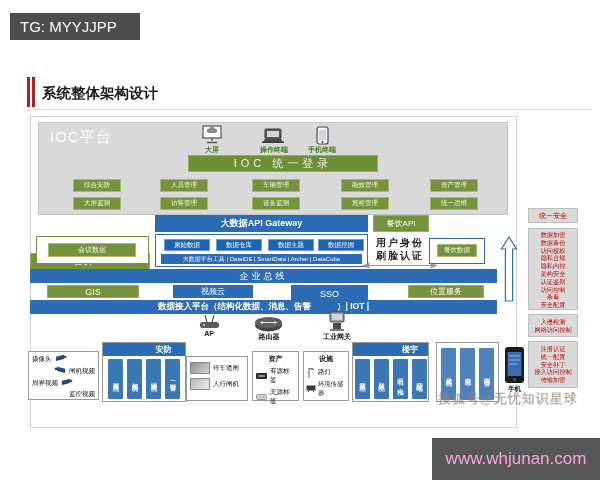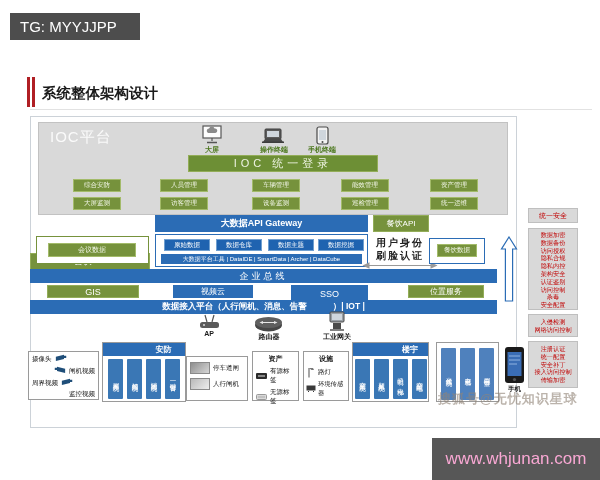--- a/index.html
+++ b/index.html
@@ -131,21 +131,21 @@
 </div>
 
 <div class="abs bbar" style="left:30px; top:269px; width:467px; height:14px; font-size:9px; letter-spacing:3px;">企业总线</div>
 
 <div class="abs gbar" style="left:47px;  top:285px; width:92px; height:13px; font-size:9px;">GIS</div>
 <div class="abs bbar" style="left:173px; top:285px; width:80px; height:13px; font-size:8px;">视频云</div>
 <div class="abs bbar" style="left:291px; top:285px; width:77px; height:17px; font-size:9px;">SSO</div>
 <div class="abs gbar" style="left:408px; top:285px; width:76px; height:13px; font-size:8px;">位置服务</div>
 
 <div class="abs bbar accesstxt" style="left:30px; top:300px; width:467px; height:14px; font-size:8.5px; font-weight:bold;">
-  <span>数据接入平台（人行闸机、消息、告警</span>
+  <span>数据接入平台（结构化数据、消息、告警</span>
   <span style="display:inline-block; width:26px;"></span>
   <span>）| IOT |</span>
 </div>
 
 <div class="abs" style="left:198px; top:314px;">
   <svg width="23" height="15" viewBox="0 0 23 15">
       <line x1="7" y1="1" x2="9" y2="8" stroke="#555" stroke-width="1.2"></line>
       <line x1="16" y1="1" x2="14" y2="8" stroke="#555" stroke-width="1.2"></line>
       <rect x="2" y="8" width="19" height="6" rx="2.5" fill="#5a5a5a"></rect>
       <circle cx="6" cy="11" r="1" fill="#ddd"></circle>

